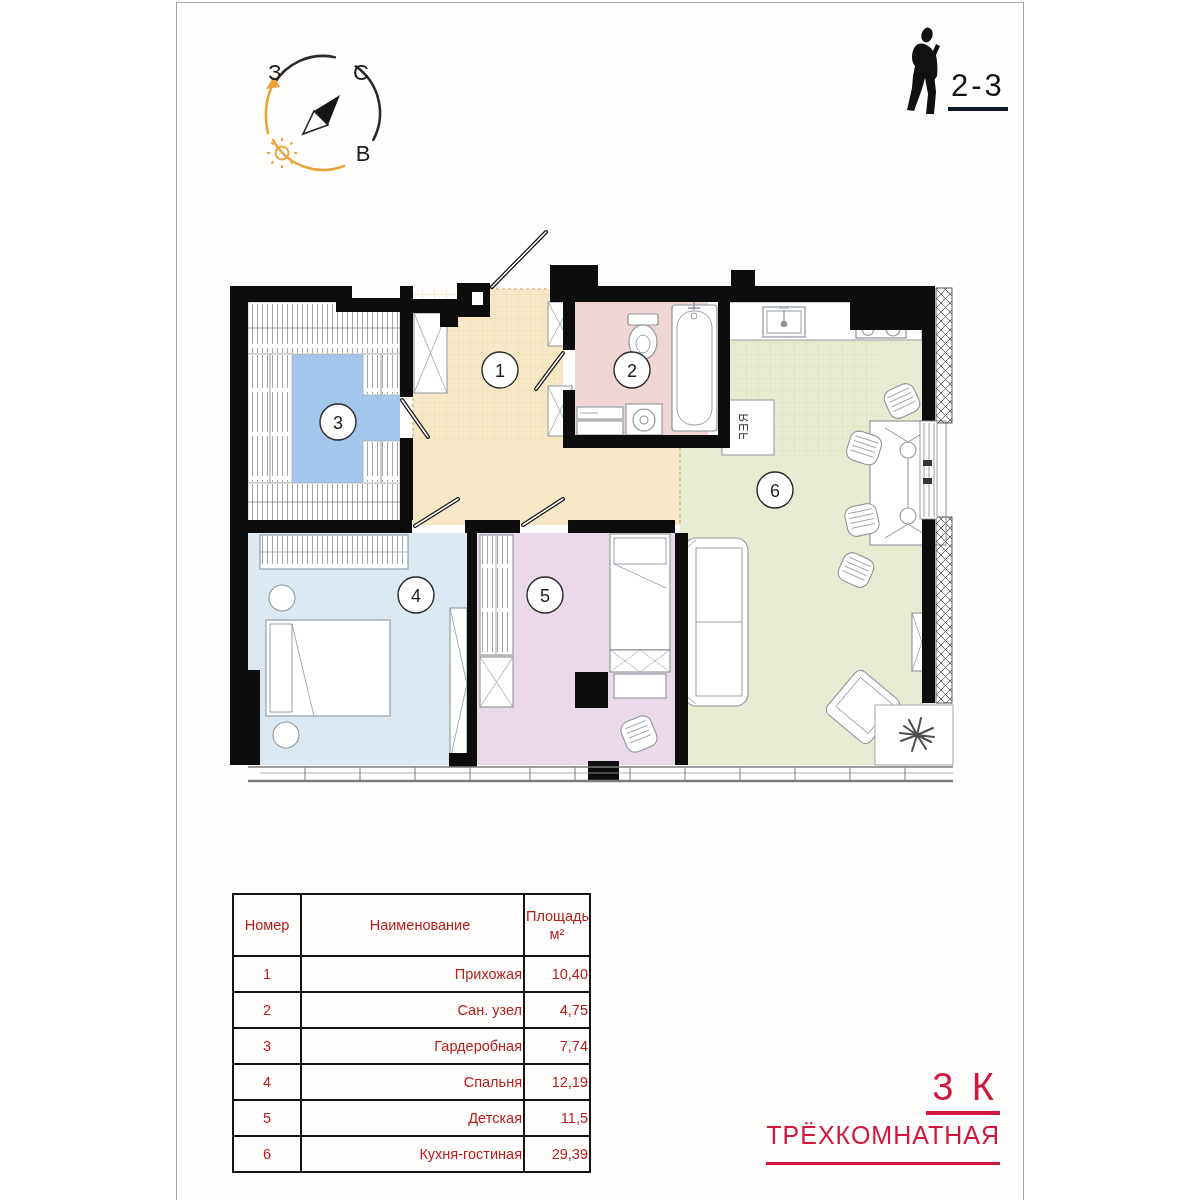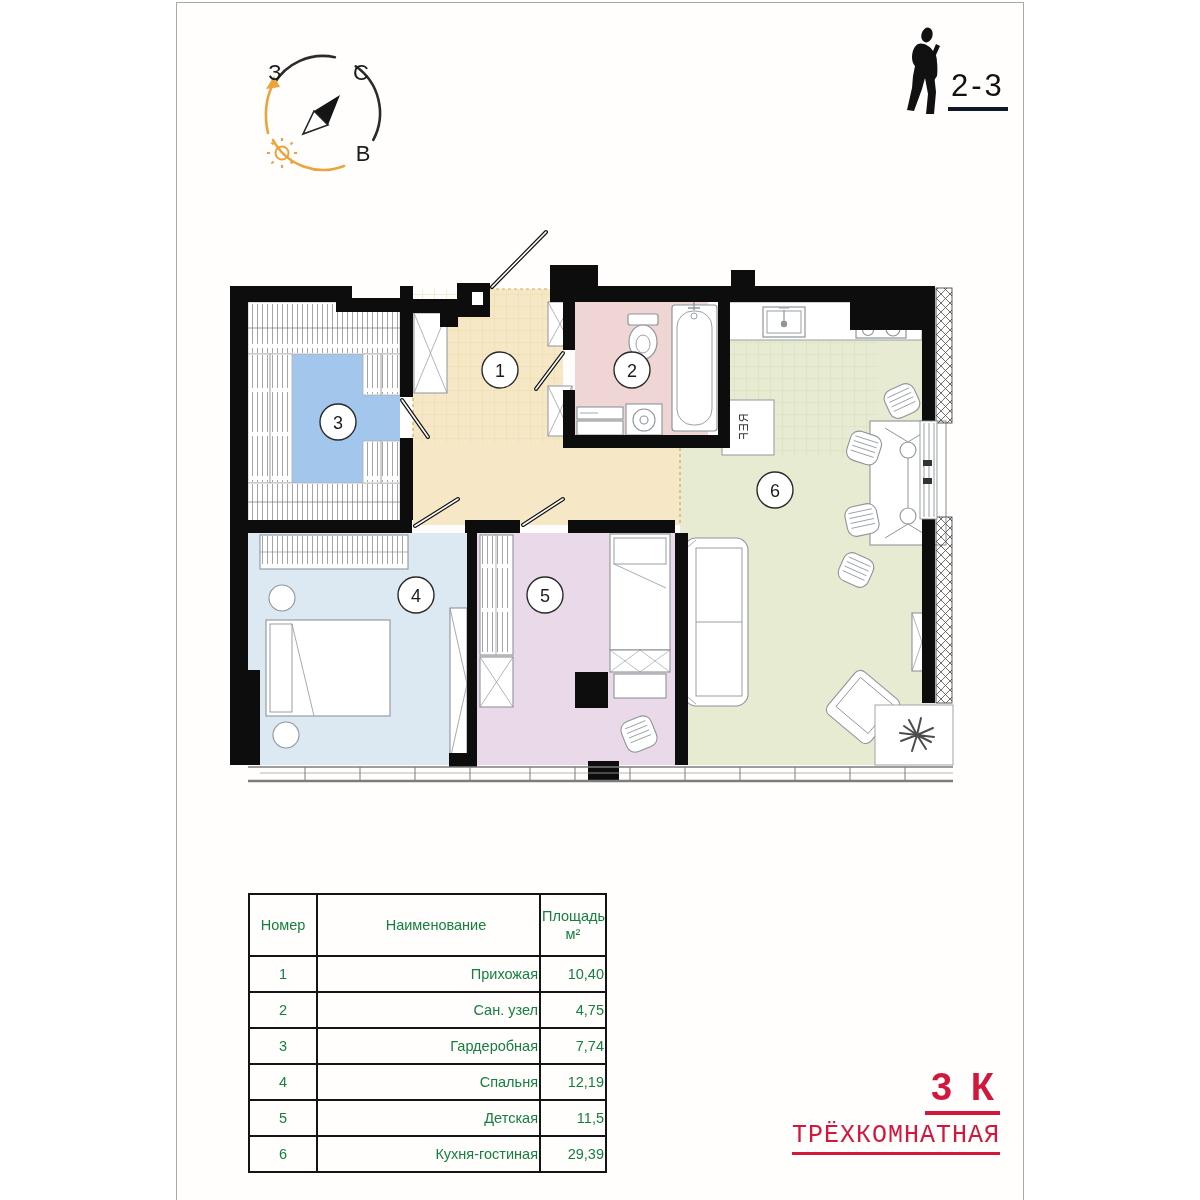--- a/index.html
+++ b/index.html
@@ -6,34 +6,34 @@
   .page{position:relative;width:1200px;height:1200px;background:#ffffff;overflow:hidden;
         font-family:"Liberation Sans", sans-serif;color:#1a1a1a;}
   .sheet{position:absolute;left:176px;top:2px;width:846px;height:1197px;
          border:1px solid #a8a8a8;background:#fffefd;}
   .abs{position:absolute;}
   
   .unit-label{position:absolute;left:948px;top:68px;font-size:31px;letter-spacing:3px;
               color:#111;border-bottom:4px solid #0f172a;padding:0 3px 3px 3px;font-weight:500;}
   
   table.rooms{position:absolute;left:232px;top:893px;border-collapse:collapse;
-              table-layout:fixed;width:334px;font-size:14.5px;color:#15803d;margin-left:16px;}
+              table-layout:fixed;width:334px;font-size:14.5px;color:#b91c1c;}
   table.rooms td,table.rooms th{border:2px solid #141414;font-weight:normal;
               overflow:hidden;white-space:nowrap;}
   table.rooms th{height:58px;text-align:center;line-height:1.25;}
   table.rooms td{height:32px;}
   .col-num{width:64px;text-align:center;}
   .col-name{width:204px;text-align:right;padding-left:9px;}
   .col-area{width:62px;text-align:right;}
   
   .apt{position:absolute;right:200px;top:1066px;text-align:right;}
   .apt-short{display:inline-block;font-size:38px;letter-spacing:4px;
-             border-bottom:4px solid;padding:0 2px 2px 6px;font-weight:700;}
+             border-bottom:4px solid;padding:0 2px 2px 6px;font-weight:400;}
   .apt-full{display:inline-block;font-size:25px;letter-spacing:1px;margin-top:6px;
-            border-bottom:3px solid;padding-bottom:2px;font-weight:500;font-family:Liberation Mono, monospace;}
+            border-bottom:3px solid;padding-bottom:12px;font-weight:500;}
 </style>
 </head>
 <body>
 
 <div class="page">
   <div class="sheet"></div>
 
   <svg class="abs" style="left:240px;top:35px" width="170" height="170" viewBox="0 0 170 170">
     <path d="M33.6,49.5 A57,57 0 0 1 94.9,22.2" fill="none" stroke="#2b2b2b" stroke-width="2.6" stroke-linecap="round"></path>
     <path d="M115.7,31.3 A57,57 0 0 1 133.3,104.8" fill="none" stroke="#2b2b2b" stroke-width="2.6" stroke-linecap="round"></path>

